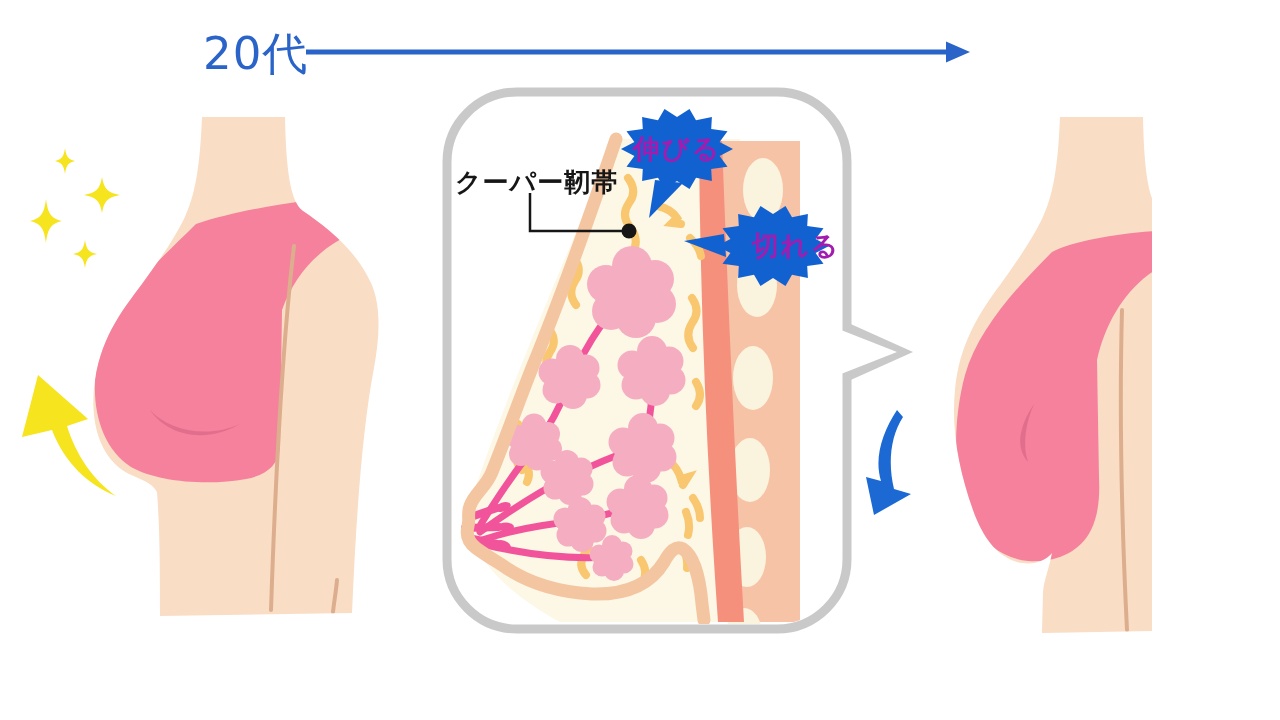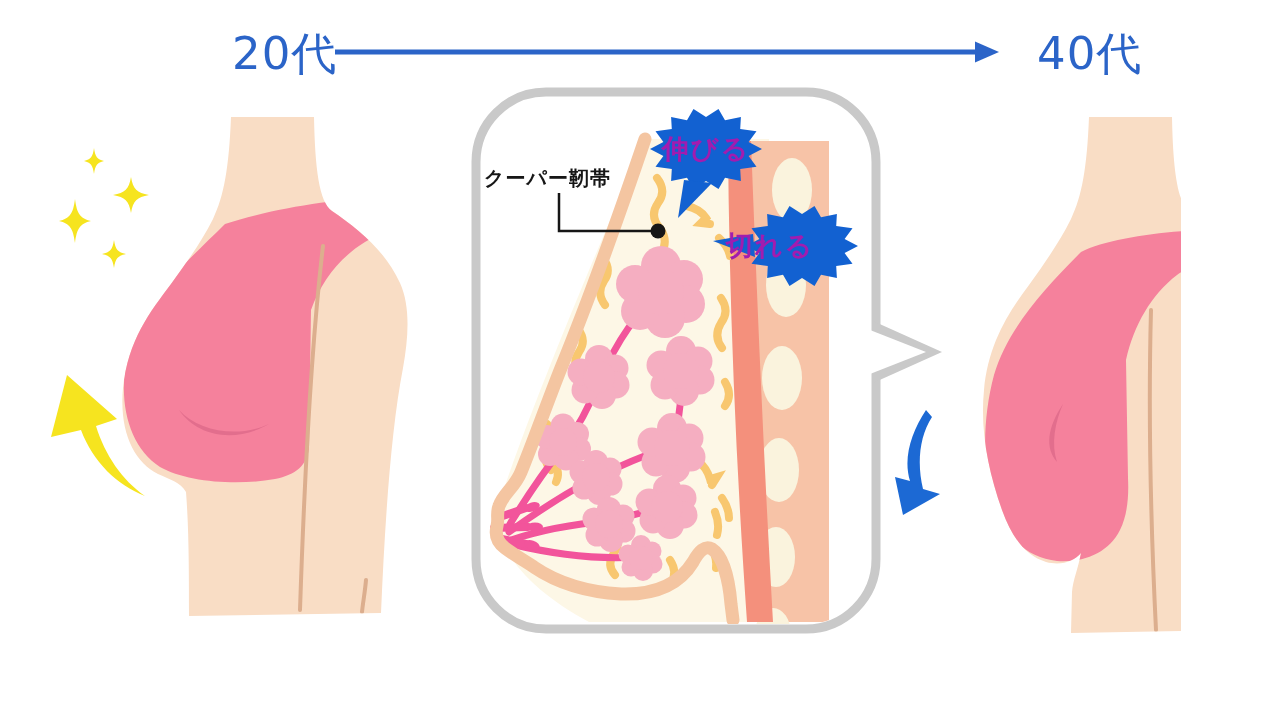--- a/index.html
+++ b/index.html
@@ -1,21 +1,21 @@
 <!DOCTYPE html>
 <html><head>
 <meta charset="utf-8">
 <style>
   html,body{margin:0;padding:0;background:#ffffff;}
   #canvas{position:relative;width:1152px;height:720px;overflow:hidden;background:#ffffff;
-          font-family:"DejaVu Sans","Liberation Sans",sans-serif;margin-left:29px;}
+          font-family:"DejaVu Sans","Liberation Sans",sans-serif;}
   #art{position:absolute;left:0;top:0;}
   .label{position:absolute;white-space:nowrap;}
   .age-label{font-size:45px;font-weight:500;color:#2B64C8;letter-spacing:1px;}
-  .ligament-label{font-size:20px;font-weight:600;color:#161616;letter-spacing:1px;}
+  .ligament-label{font-size:26px;font-weight:600;color:#161616;letter-spacing:1px;}
   .callout{position:absolute;transform:translate(-50%,-50%);font-size:27px;font-weight:600;
            color:#a21caf;letter-spacing:2px;white-space:nowrap;}
 </style>
 </head>
 <body>
 
 <div id="canvas">
 
 <svg id="art" width="1280" height="720" viewBox="0 0 1280 720">
   <defs>
@@ -217,18 +217,17 @@
     <polygon points="655,180 683,183 649,218"></polygon>
   </g>
 
   <g fill="#1261D1">
     <polygon transform="translate(773,246)" points="56,0 42.6,7.1 50.5,17.8 34.2,19.9 34.9,32.1 19,28.8 12.5,40 0,32 -12.5,40 -19,28.8 -34.9,32.1 -34.2,19.9 -50.5,17.8 -42.6,7.1 -56,0 -42.6,-7.1 -50.5,-17.8 -34.2,-19.9 -34.9,-32.1 -19,-28.8 -12.5,-40 0,-32 12.5,-40 19,-28.8 34.9,-32.1 34.2,-19.9 50.5,-17.8 42.6,-7.1"></polygon>
     <polygon points="724,234 726,257 684,241"></polygon>
   </g>
 </svg>
 
 <div class="label age-label" style="left:203px;top:24px;">20代</div>
-<div class="label age-label" style="left:1008px;top:24px;">40代</div>
 <div class="label ligament-label" style="left:455px;top:165px;">クーパー靭帯</div>
 <div class="callout" style="left:677px;top:149px;">伸びる</div>
-<div class="callout" style="left:741px;top:246px;text-align:right;">切れる</div>
+<div class="callout" style="left:796px;top:246px;text-align:right;">切れる</div>
 
 </div>
 
 </body></html>

